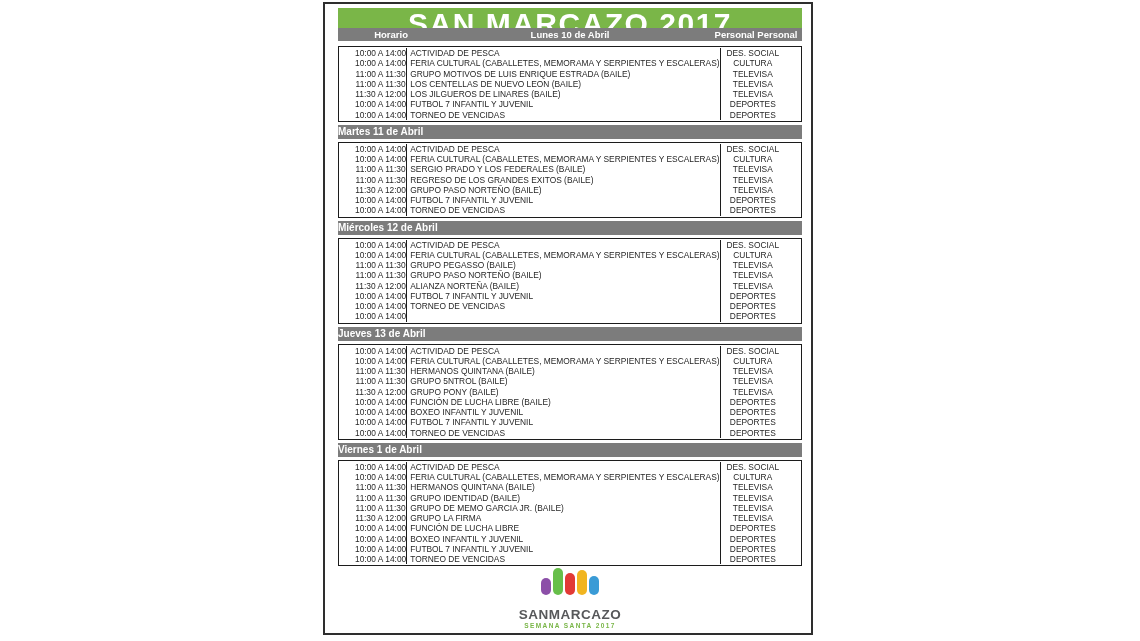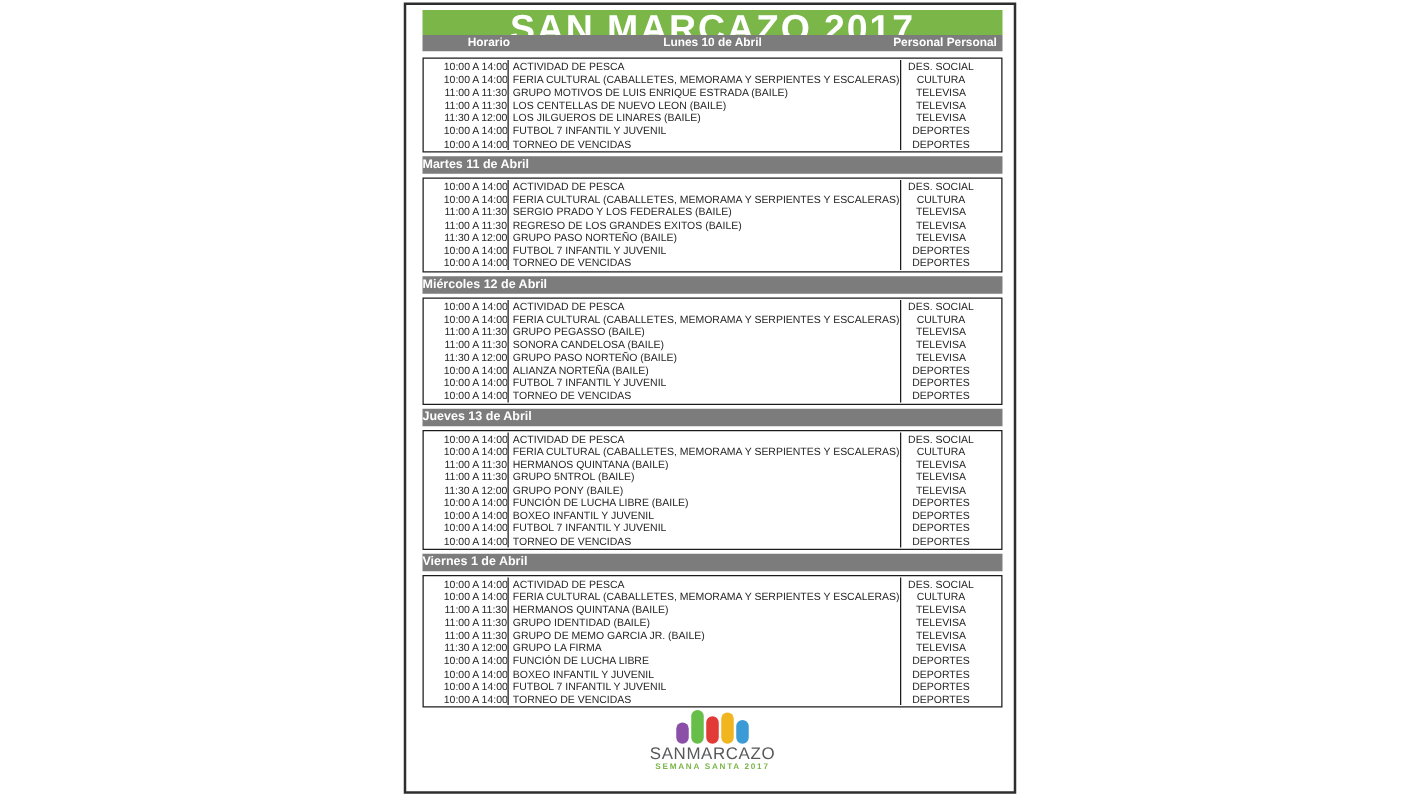--- a/index.html
+++ b/index.html
@@ -37,22 +37,22 @@
   .cell.dept{width:87px;}
   .line{
     height:10.25px;line-height:10.25px;font-size:8.4px;color:#262626;
     white-space:nowrap;overflow:hidden;
   }
   .cell.time .line,.cell.dept .line{text-align:center;}
   .logo{display:flex;flex-direction:column;align-items:center;margin-top:2px;}
   .logo-bars{display:flex;align-items:flex-end;gap:2px;height:27px;}
   .logo-bar{width:10px;border-radius:5px;}
   .logo-word{
-    font-weight:normal;font-size:13.5px;color:#57585a;letter-spacing:0.5px;
-    line-height:14px;margin-top:1px;
+    font-weight:bold;font-size:13.5px;color:#57585a;letter-spacing:0.5px;
+    line-height:14px;margin-top:13px;
   }
   .logo-tag{
     font-weight:bold;font-size:6.5px;color:#7ab648;letter-spacing:1.4px;
     line-height:8px;
   }
 </style>
 </head>
 <body>
 
 <div class="canvas">
@@ -136,21 +136,20 @@
               <div class="line">11:00 A 11:30</div>
               <div class="line">11:30 A 12:00</div>
               <div class="line">10:00 A 14:00</div>
               <div class="line">10:00 A 14:00</div>
               <div class="line">10:00 A 14:00</div>
             </div>
             <div class="cell act">
               <div class="line">ACTIVIDAD DE PESCA</div>
               <div class="line">FERIA CULTURAL (CABALLETES, MEMORAMA Y SERPIENTES Y ESCALERAS)</div>
               <div class="line">GRUPO PEGASSO  (BAILE)</div>
-              <div class="line">SONORA CANDELOSA  (BAILE)</div>
               <div class="line">GRUPO PASO NORTEÑO  (BAILE)</div>
               <div class="line">ALIANZA NORTEÑA (BAILE)</div>
               <div class="line">FUTBOL 7 INFANTIL Y JUVENIL</div>
               <div class="line">TORNEO DE VENCIDAS</div>
             </div>
             <div class="cell dept">
               <div class="line">DES. SOCIAL</div>
               <div class="line">CULTURA</div>
               <div class="line">TELEVISA</div>
               <div class="line">TELEVISA</div>

